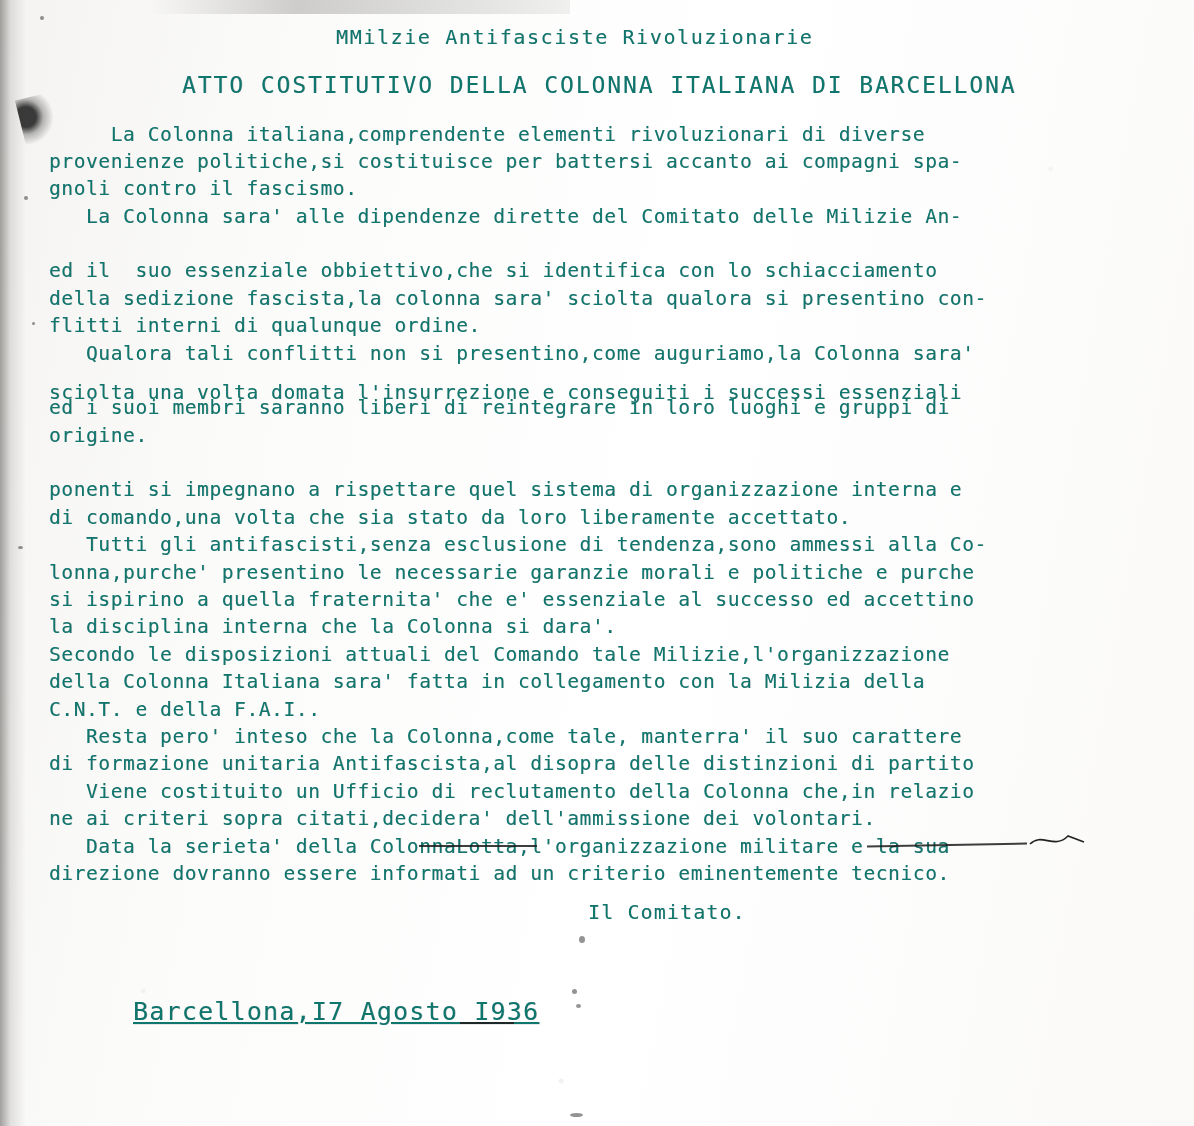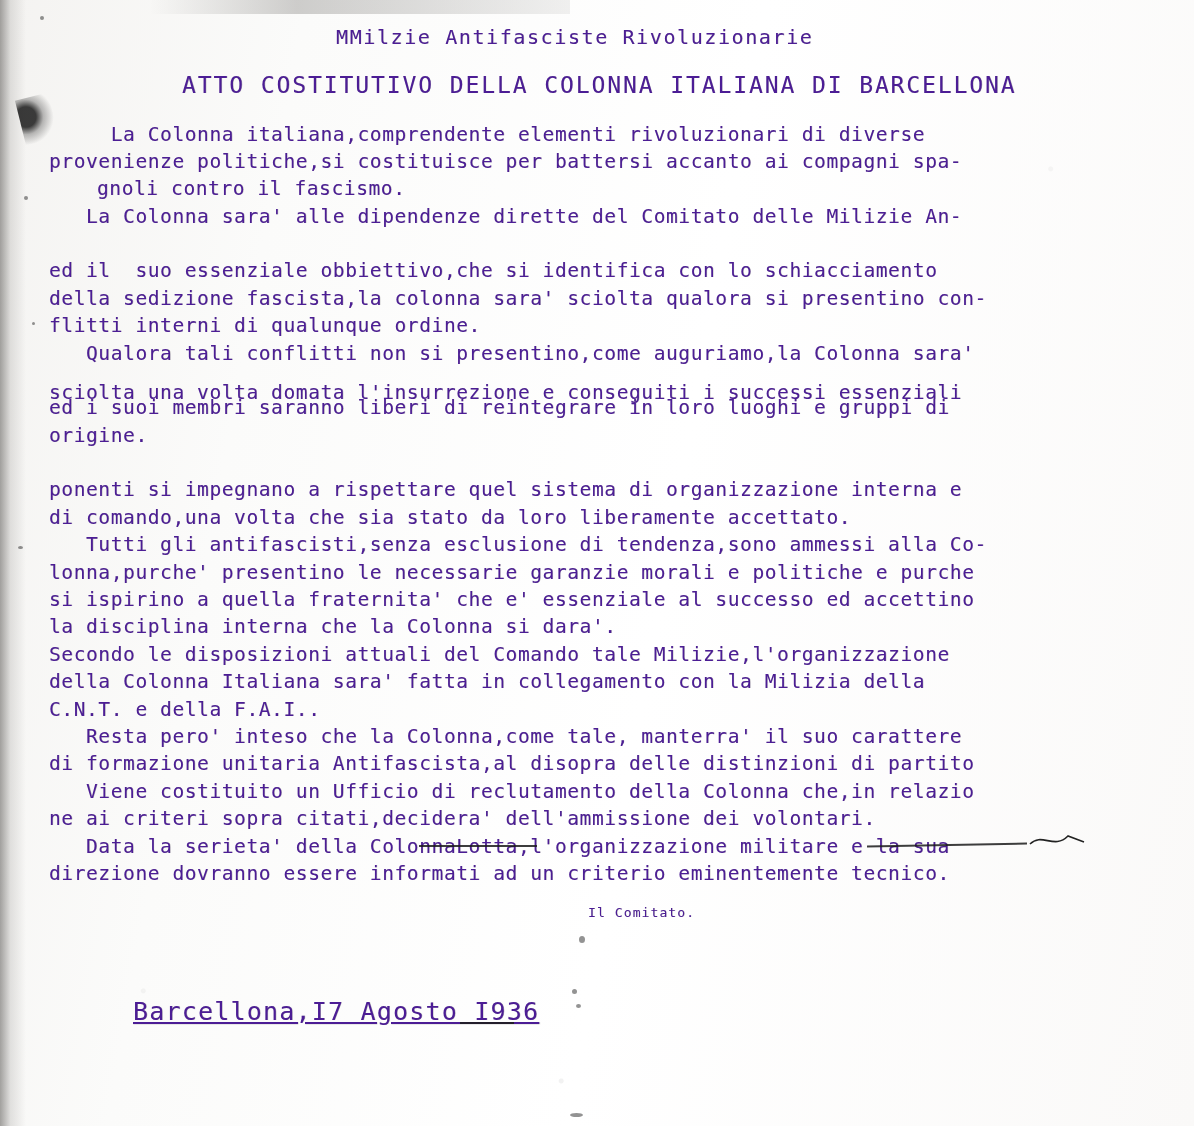--- a/index.html
+++ b/index.html
@@ -64,36 +64,36 @@
     height: 1126px;
   }
 
   .line {
     position: absolute;
     white-space: pre;
     font-family: "DejaVu Sans Mono", monospace;
     font-size: 19.5px;
     letter-spacing: 0.6px;
     line-height: 27px;
-    color: #4c1d95;
+    color: #0f766e;
     text-shadow: 0.4px 0.3px 0 rgba(0,0,0,0.28);
   }
 
   .heading {
     font-size: 20px;
     letter-spacing: 1.6px;
   }
 
   .title {
     font-size: 23px;
     letter-spacing: 1.9px;
   }
 
   .sig {
-    font-size: 13px;
+    font-size: 20px;
     letter-spacing: 1.1px;
   }
 
   .place {
     font-size: 25px;
     letter-spacing: 1.2px;
     text-decoration: underline;
   }
 
   
@@ -129,21 +129,21 @@
 <div id="edge-blotch"></div>
 
 <div id="doc">
 
   <div class="line heading" style="left:336px; top:24px;">MMilzie Antifasciste Rivoluzionarie</div>
 
   <div class="line title" style="left:182px; top:72px;">ATTO COSTITUTIVO DELLA COLONNA ITALIANA DI BARCELLONA</div>
 
   <div class="line" style="left:49px; top:121px;">     La Colonna italiana,comprendente elementi rivoluzionari di diverse</div>
   <div class="line" style="left:49px; top:148px;">provenienze politiche,si costituisce per battersi accanto ai compagni spa-</div>
-  <div class="line" style="left:49px; top:175px;margin-left:48px;">gnoli contro il fascismo.</div>
+  <div class="line" style="left:49px; top:175px;">gnoli contro il fascismo.</div>
   <div class="line" style="left:49px; top:203px;">   La Colonna sara' alle dipendenze dirette del Comitato delle Milizie An-</div>
   <div class="line" style="left:49px; top:257px;">ed il  suo essenziale obbiettivo,che si identifica con lo schiacciamento</div>
   <div class="line" style="left:49px; top:285px;">della sedizione fascista,la colonna sara' sciolta qualora si presentino con-</div>
   <div class="line" style="left:49px; top:312px;">flitti interni di qualunque ordine.</div>
   <div class="line" style="left:49px; top:340px;">   Qualora tali conflitti non si presentino,come auguriamo,la Colonna sara'</div>
   <div class="line" style="left:49px; top:367px;margin-top:12px;">sciolta una volta domata l'insurrezione e conseguiti i successi essenziali</div>
   <div class="line" style="left:49px; top:394px;">ed i suoi membri saranno liberi di reintegrare in loro luoghi e gruppi di</div>
   <div class="line" style="left:49px; top:422px;">origine.</div>
   <div class="line" style="left:49px; top:476px;">ponenti si impegnano a rispettare quel sistema di organizzazione interna e</div>
   <div class="line" style="left:49px; top:504px;">di comando,una volta che sia stato da loro liberamente accettato.</div>

